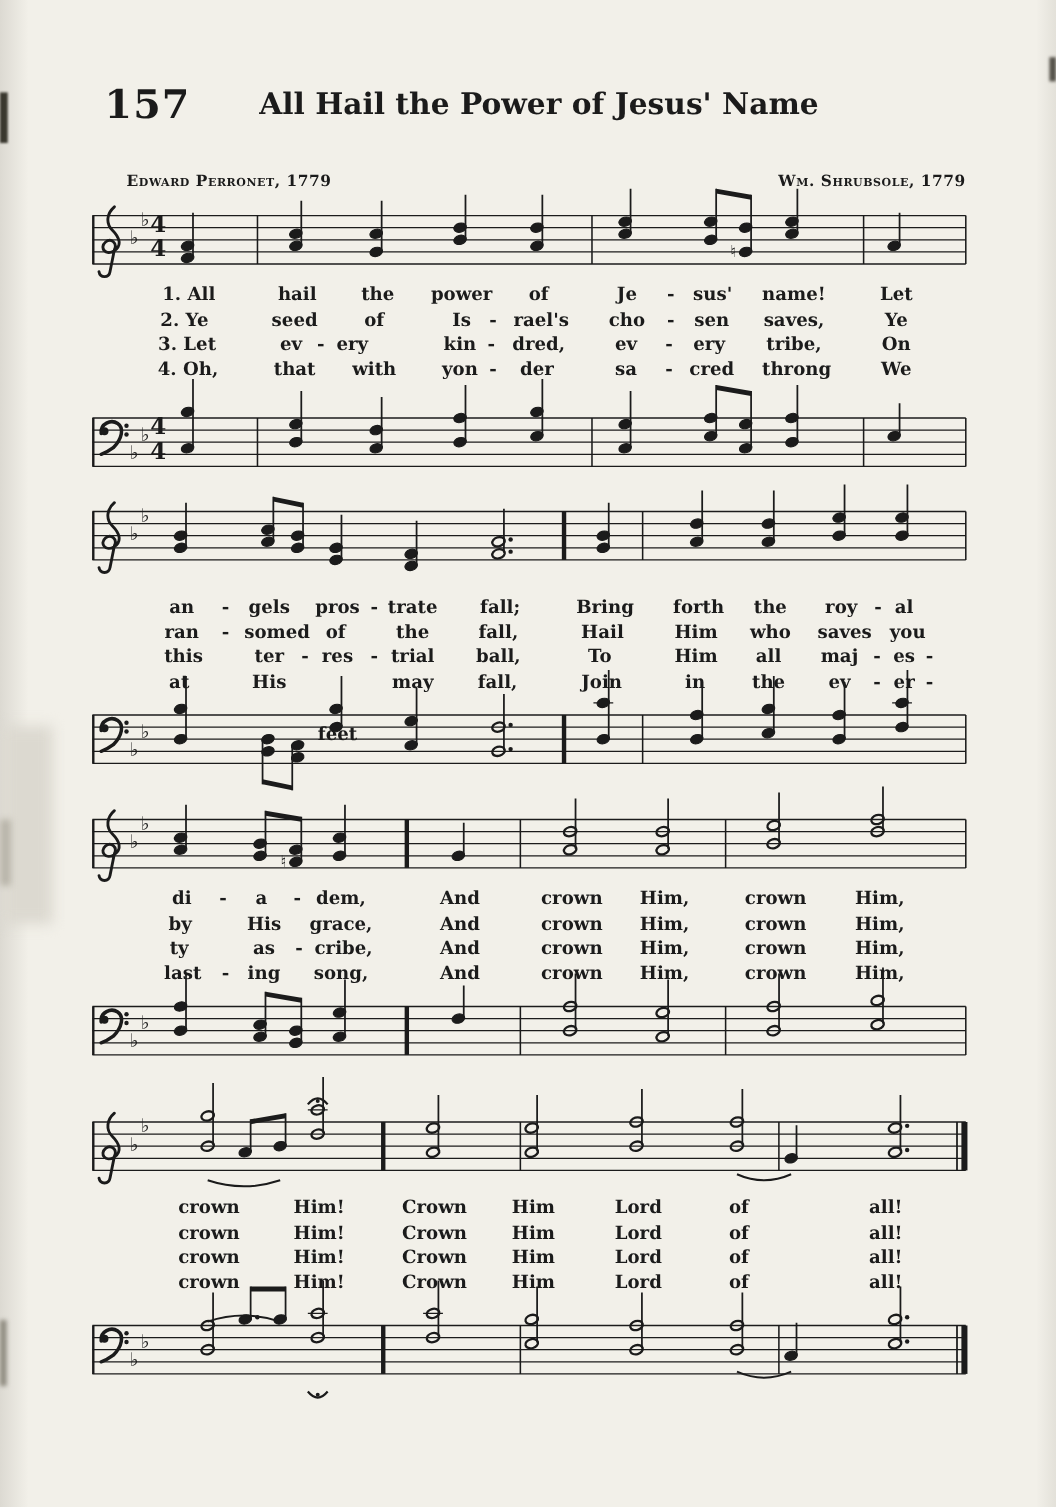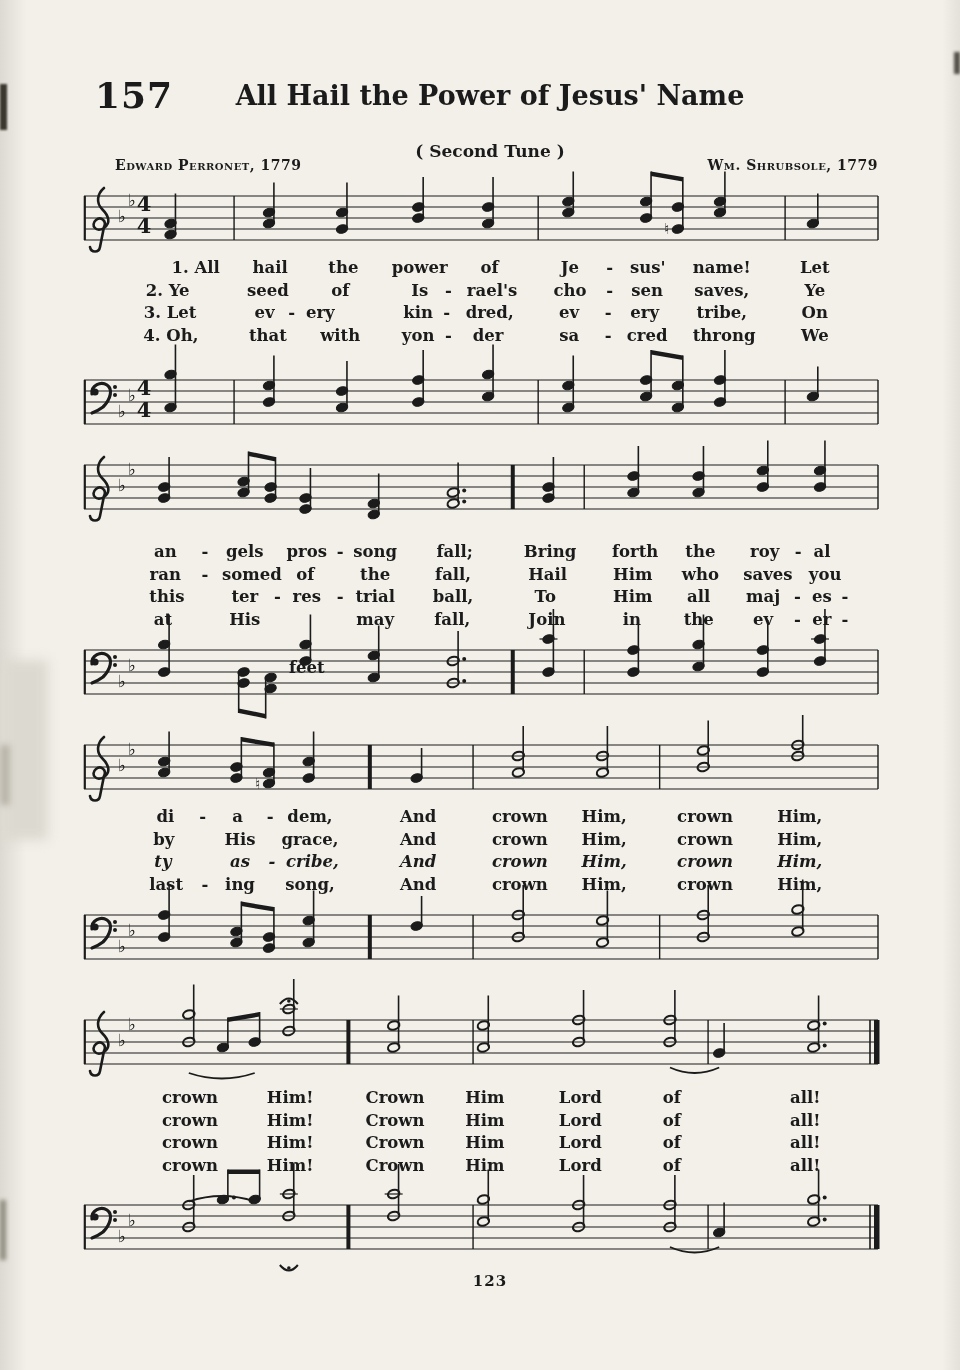--- a/index.html
+++ b/index.html
@@ -26,21 +26,20 @@
   .staff-svg{position:absolute;left:78px;}
   .pageno{position:absolute;top:1272px;left:170px;width:640px;text-align:center;font-size:15px;font-weight:bold;letter-spacing:1px;}
   .smudge{position:absolute;pointer-events:none;}
 </style>
 </head>
 <body>
 
 <div id="page">
   <div class="hymn-no">157</div>
   <div class="title">All Hail the Power of Jesus' Name</div>
-  <div class="subtitle">( Second Tune )</div>
   <div class="credit left">Edward Perronet, 1779</div>
   <div class="credit right">Wm. Shrubsole, 1779</div>
 
   <div id="music-root">
       <svg width="810" height="116" class="staff-svg" style="top: 150px;">
         <line x1="6" y1="46" x2="800" y2="46" stroke="#1b1b1b" stroke-width="1.2"></line>
         <line x1="6" y1="57" x2="800" y2="57" stroke="#1b1b1b" stroke-width="1.2"></line>
         <line x1="6" y1="68" x2="800" y2="68" stroke="#1b1b1b" stroke-width="1.2"></line>
         <line x1="6" y1="79" x2="800" y2="79" stroke="#1b1b1b" stroke-width="1.2"></line>
         <line x1="6" y1="90" x2="800" y2="90" stroke="#1b1b1b" stroke-width="1.2"></line>
@@ -432,21 +431,21 @@
         <circle cx="746.686" cy="38.5" r="2" fill="#1b1b1b"></circle>
         <ellipse cx="735.686" cy="62.5" rx="5.8" ry="4.1" transform="rotate(-16 735.686 62.5)" fill="none" stroke="#1b1b1b" stroke-width="2.1"></ellipse>
         <circle cx="746.686" cy="60.5" r="2" fill="#1b1b1b"></circle>
         <line x1="740.586" y1="61.5" x2="740.586" y2="10.5" stroke="#1b1b1b" stroke-width="1.6"></line>
         <path d="M110.808,42.5 Q143.75900000000001,31.5 176.71,42.5" fill="none" stroke="#1b1b1b" stroke-width="1.8"></path>
         <path d="M591.972,88 Q616.586,99 641.2,88" fill="none" stroke="#1b1b1b" stroke-width="1.8"></path>
       </svg>
     </div>
   <div id="lyrics-root">
       <div class="lyric-line" style="top: 258px;">
-        <span style="left: 10.9%; margin-left: 24px;">1. All</span>
+        <span style="left: 10.9%;">1. All</span>
         <span style="left: 23.3%;">hail</span>
         <span style="left: 32.5%;">the</span>
         <span style="left: 42.1%;">power</span>
         <span style="left: 50.9%;">of</span>
         <span style="left: 61%;">Je</span>
         <span style="left: 66%;">-</span>
         <span style="left: 70.8%;">sus'</span>
         <span style="left: 80.1%;">name!</span>
         <span style="left: 91.8%;">Let</span>
       </div>
@@ -489,21 +488,21 @@
         <span style="left: 70.7%;">cred</span>
         <span style="left: 80.4%;">throng</span>
         <span style="left: 91.8%;">We</span>
       </div>
       <div class="lyric-line" style="top: 542px;">
         <span style="left: 10.1%;">an</span>
         <span style="left: 15.1%;">-</span>
         <span style="left: 20.1%;">gels</span>
         <span style="left: 27.9%;">pros</span>
         <span style="left: 32.1%;">-</span>
-        <span style="left: 36.5%;">song</span>
+        <span style="left: 36.5%;">trate</span>
         <span style="left: 46.5%;">fall;</span>
         <span style="left: 58.5%;">Bring</span>
         <span style="left: 69.2%;">forth</span>
         <span style="left: 77.4%;">the</span>
         <span style="left: 85.5%;">roy</span>
         <span style="left: 89.7%;">-</span>
         <span style="left: 92.7%;">al</span>
       </div>
       <div class="lyric-line" style="top: 564.5px;">
         <span style="left: 10.1%;">ran</span>
@@ -563,21 +562,21 @@
       <div class="lyric-line" style="top: 829.5px;">
         <span style="left: 9.9%;">by</span>
         <span style="left: 19.5%;">His</span>
         <span style="left: 28.3%;">grace,</span>
         <span style="left: 41.9%;">And</span>
         <span style="left: 54.7%;">crown</span>
         <span style="left: 65.3%;">Him,</span>
         <span style="left: 78%;">crown</span>
         <span style="left: 89.9%;">Him,</span>
       </div>
-      <div class="lyric-line" style="top: 852px; font-style: italic;">
+      <div class="lyric-line" style="top: 852px;">
         <span style="left: 9.8%;">ty</span>
         <span style="left: 19.5%;">as</span>
         <span style="left: 23.5%;">-</span>
         <span style="left: 28.6%;">cribe,</span>
         <span style="left: 41.9%;">And</span>
         <span style="left: 54.7%;">crown</span>
         <span style="left: 65.3%;">Him,</span>
         <span style="left: 78%;">crown</span>
         <span style="left: 89.9%;">Him,</span>
       </div>
@@ -623,20 +622,19 @@
         <span style="left: 13.2%;">crown</span>
         <span style="left: 25.8%;">Him!</span>
         <span style="left: 39%;">Crown</span>
         <span style="left: 50.3%;">Him</span>
         <span style="left: 62.3%;">Lord</span>
         <span style="left: 73.8%;">of</span>
         <span style="left: 90.6%;">all!</span>
       </div>
     </div>
 
-  <div class="pageno">123</div>
 
   <div class="smudge" style="left:0;top:84px;width:7px;height:46px;background:#3a382f;filter:blur(1px);"></div>
   <div class="smudge" style="right:0;top:52px;width:6px;height:22px;background:#55524a;filter:blur(1.5px);"></div>
   <div class="smudge" style="left:2px;top:660px;width:46px;height:180px;background:#dcd9d0;filter:blur(6px);"></div>
   <div class="smudge" style="left:0;top:745px;width:10px;height:60px;background:#b9b5aa;filter:blur(3px);"></div>
   <div class="smudge" style="left:0;top:1200px;width:6px;height:60px;background:#8f8b80;filter:blur(2px);"></div>
 </div>
 
 </body></html>

